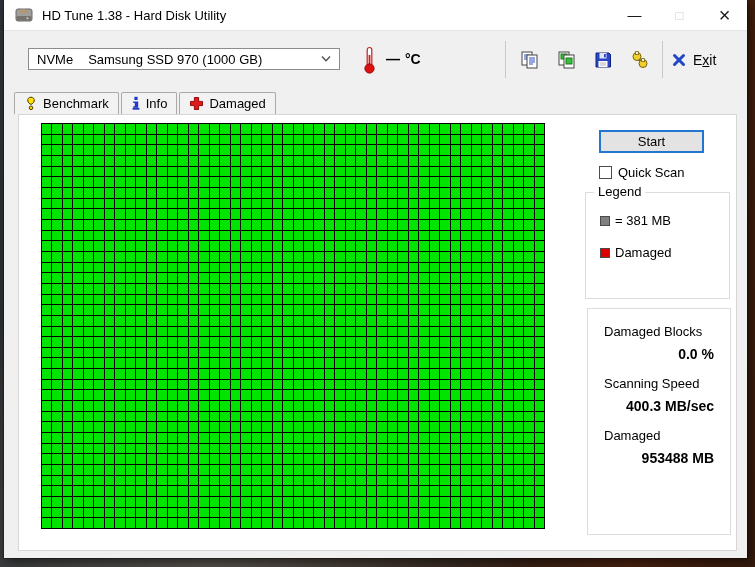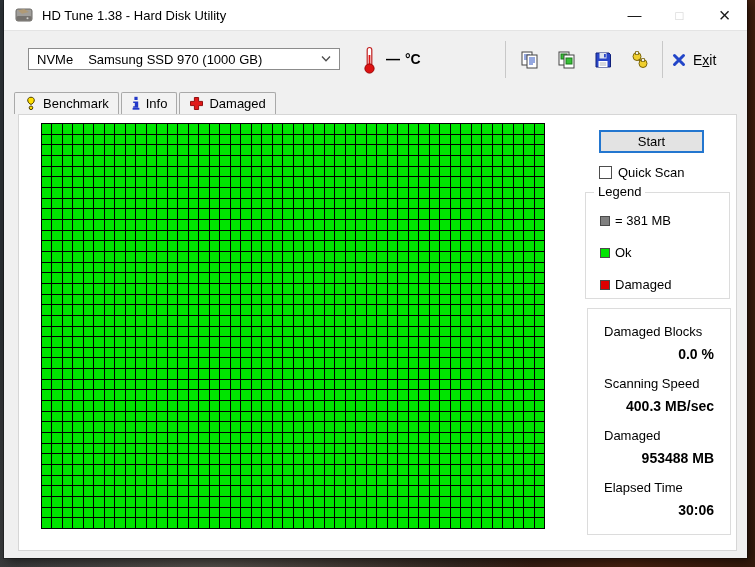--- a/index.html
+++ b/index.html
@@ -2055,43 +2055,35 @@
     </div>
 
     <div class="groupbox legend-box">
       <span class="groupbox-title">Legend</span>
       <div class="legend-rows">
         <div class="legend-row">
           <span class="swatch" style="background: rgb(128, 128, 128);"></span>
           <span>= 381 MB</span>
         </div>
         <div class="legend-row">
-          <span class="swatch" style="background: rgb(0, 228, 0);"></span>
-          <span>Ok</span>
-        </div>
-        <div class="legend-row">
           <span class="swatch" style="background: rgb(221, 0, 0);"></span>
           <span>Damaged</span>
         </div>
       </div>
     </div>
 
     <div class="info-box">
       <div class="stat-row">
         <div class="stat-label">Damaged Blocks</div>
         <div class="stat-value">0.0 %</div>
       </div>
       <div class="stat-row">
         <div class="stat-label">Scanning Speed</div>
         <div class="stat-value">400.3 MB/sec</div>
       </div>
       <div class="stat-row">
         <div class="stat-label">Damaged</div>
         <div class="stat-value">953488 MB</div>
       </div>
-      <div class="stat-row">
-        <div class="stat-label">Elapsed Time</div>
-        <div class="stat-value">30:06</div>
-      </div>
     </div>
   </div>
 
 </div>
 
 </body></html>

